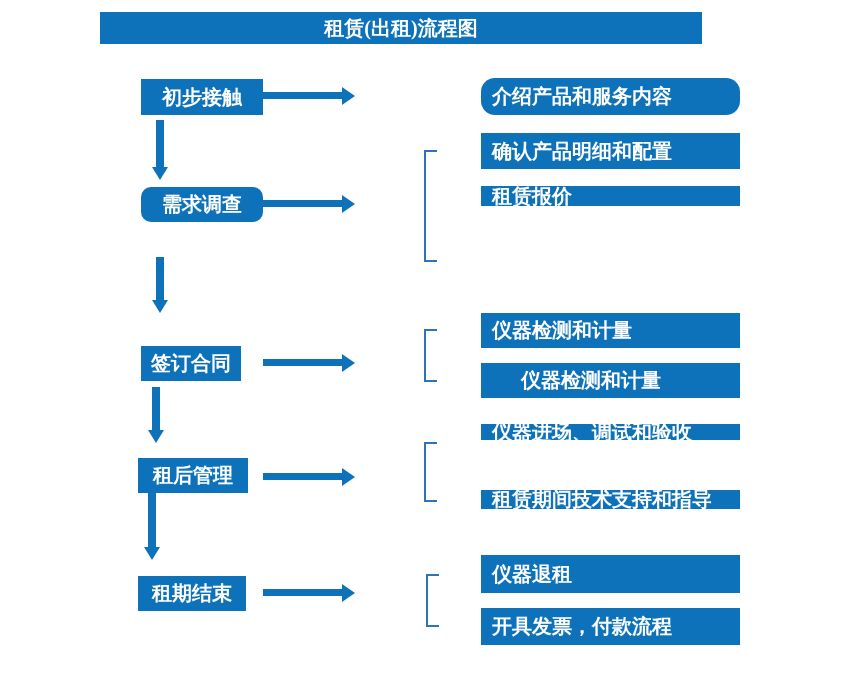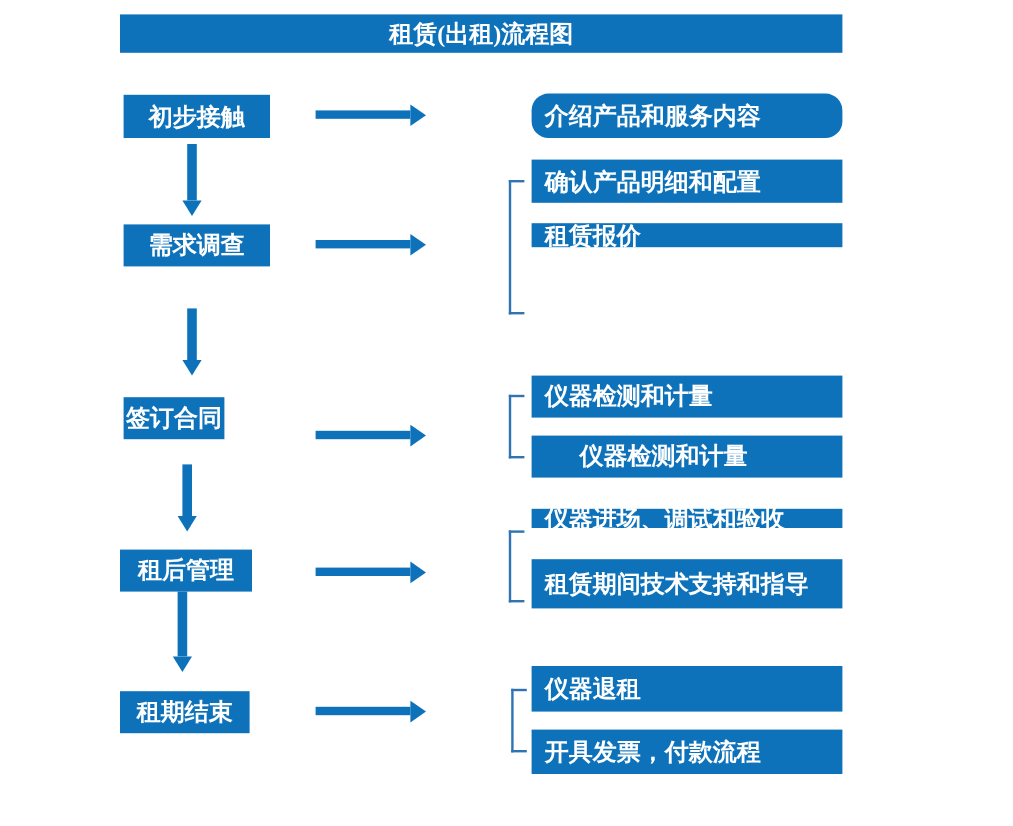--- a/index.html
+++ b/index.html
@@ -26,20 +26,21 @@
     font-size: 20px; font-weight: bold;
   }
   .box {
     position: absolute;
     background: var(--primary);
     color: var(--box-text);
     font-size: 20px; font-weight: bold;
     display: flex; align-items: center;
     white-space: nowrap;
     box-sizing: border-box;
+    margin-left: 38px;
   }
   .left-box { justify-content: center; }
   .right-box { left: 443px; width: 259px; padding-left: 11px; justify-content: flex-start; }
   .h-arrow {
     position: absolute;
     left: 263px; width: 79px; height: 7px;
     background: var(--primary);
   }
   .h-arrow::after {
     content: "";
@@ -77,32 +78,32 @@
 </head>
 <body>
 
 <div class="canvas">
 
   <div class="title-bar">
     <span>租赁(出租)流程图</span>
   </div>
 
   <div class="box left-box" style="left:103px; top:79px;  width:122px; height:36px;">初步接触</div>
-  <div class="box left-box" style="left:103px; top:187px; width:122px; height:35px;">需求调查</div>
-  <div class="box left-box" style="left:103px; top:331px; width:84px; height:35px;">签订合同</div>
+  <div class="box left-box" style="left:103px; top:187px; width:122px; height:35px;border-radius:10px;">需求调查</div>
+  <div class="box left-box" style="left:103px; top:346px; width:100px; height:35px;">签订合同</div>
   <div class="box left-box" style="left:100px; top:458px; width:110px; height:35px;">租后管理</div>
   <div class="box left-box" style="left:100px; top:576px; width:108px; height:35px;">租期结束</div>
 
   <div class="box right-box" style="top:78px;  height:37px;border-radius:14px;">介绍产品和服务内容</div>
   <div class="box right-box" style="top:133px; height:36px;">确认产品明细和配置</div>
   <div class="box right-box" style="top:186px; height:20px;">租赁报价</div>
   <div class="box right-box" style="top:313px; height:35px;">仪器检测和计量</div>
   <div class="box right-box" style="top:363px; height:35px;padding-left:40px;">仪器检测和计量</div>
   <div class="box right-box" style="top:424px; height:16px;text-decoration:underline;">仪器进场、调试和验收</div>
-  <div class="box right-box" style="top:466px; height:41px;">租赁期间技术支持和指导</div>
+  <div class="box right-box" style="top:490px; height:19px;">租赁期间技术支持和指导</div>
   <div class="box right-box" style="top:555px; height:38px;">仪器退租</div>
   <div class="box right-box" style="top:608px; height:37px;">开具发票，付款流程</div>
 
   <div class="h-arrow" style="top:92px;"></div>
   <div class="h-arrow" style="top:200px;"></div>
   <div class="h-arrow" style="top:359px;"></div>
   <div class="h-arrow" style="top:473px;"></div>
   <div class="h-arrow" style="top:589px;"></div>
 
   <div class="v-arrow" style="left:156px; top:120px; height:47px;"></div>

